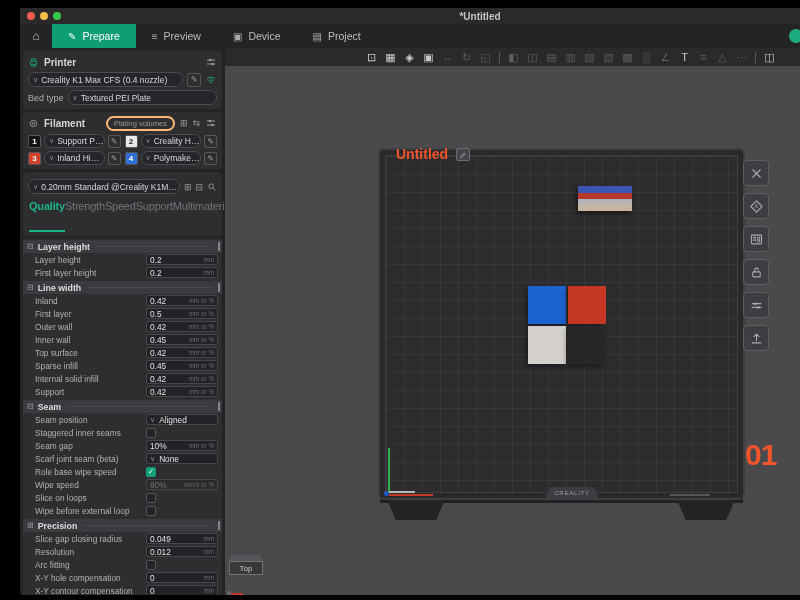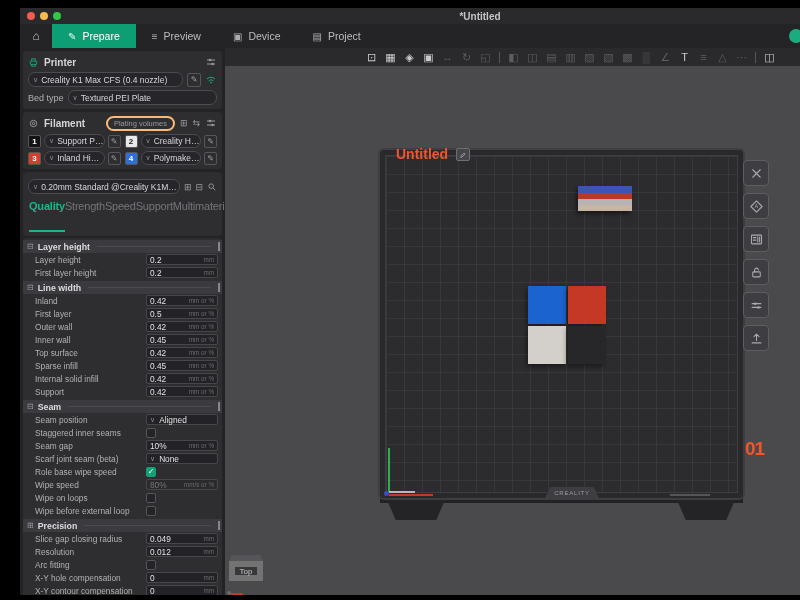--- a/index.html
+++ b/index.html
@@ -129,30 +129,30 @@
     clip-path:polygon(10% 0,90% 0,100% 100%,0 100%); display:flex; align-items:center;
     justify-content:center; font-size:6px; letter-spacing:.8px; color:#9a9a9e; z-index:2; }
   .edge-mark { position:absolute; left:290px; top:344px; width:40px; height:2px; background:#55555a; z-index:2; }
 
   .axis-green { position:absolute; left:8px; top:298px; width:2px; height:44px; background:#2fae4d; z-index:2; }
   .axis-white { position:absolute; left:9px; top:341px; width:26px; height:2px; background:#b9b9bc; z-index:2; }
   .axis-red { position:absolute; left:9px; top:344px; width:44px; height:2px; background:#c33a28; z-index:2; }
   .axis-origin { position:absolute; left:4px; top:341px; width:5px; height:5px; border-radius:50%;
     background:#2757c2; z-index:3; }
 
-  .plate-number { position:absolute; left:520px; top:390px; font-size:19px; font-weight:800;
+  .plate-number { position:absolute; left:520px; top:390px; font-size:30px; font-weight:800;
     letter-spacing:-1px; color:#f4542a; }
 
   .right-tools { position:absolute; left:518px; top:112px; display:flex; flex-direction:column; gap:7px; }
   .rt-btn { width:26px; height:26px; background:#3e3e42; border:1px solid #5e5e62; border-radius:4px;
     color:#aaaaad; display:flex; align-items:center; justify-content:center; }
 
   .view-cube { position:absolute; left:4px; top:507px; width:34px; }
   .vc-top { height:6px; background:#56565a; clip-path:polygon(8% 0,92% 0,100% 100%,0 100%); }
-  .vc-front { height:20px; background:#38383b; border:6px solid #737373; display:flex;
+  .vc-front { height:14px; background:#38383b; border:1px solid #737373; display:flex;
     align-items:center; justify-content:center; font-size:8px; color:#cacacc; }
   .vc-ax-red { position:absolute; left:6px; top:545px; width:12px; height:2px; background:#c33a28; }
   .vc-ax-dot { position:absolute; left:2px; top:543px; width:4px; height:4px; border-radius:50%; background:#6a6a6e; }
 
   svg { display:block; }
 </style>
 </head>
 <body>
 
 <div class="screen">
@@ -467,21 +467,21 @@
           <div class="srow">
             <span class="srow-label">Wipe speed</span>
             <span class="ctrl">
               <div class="inp disabled">
                 <span class="val">80%</span>
                 <span class="unit">mm/s or %</span>
               </div>
             </span>
           </div>
           <div class="srow">
-            <span class="srow-label">Wipe on loops</span>
+            <span class="srow-label">Slice on loops</span>
             <span class="ctrl">
               <span class="cbx"></span>
             </span>
           </div>
           <div class="srow">
             <span class="srow-label">Wipe before external loop</span>
             <span class="ctrl">
               <span class="cbx"></span>
             </span>
           </div>

